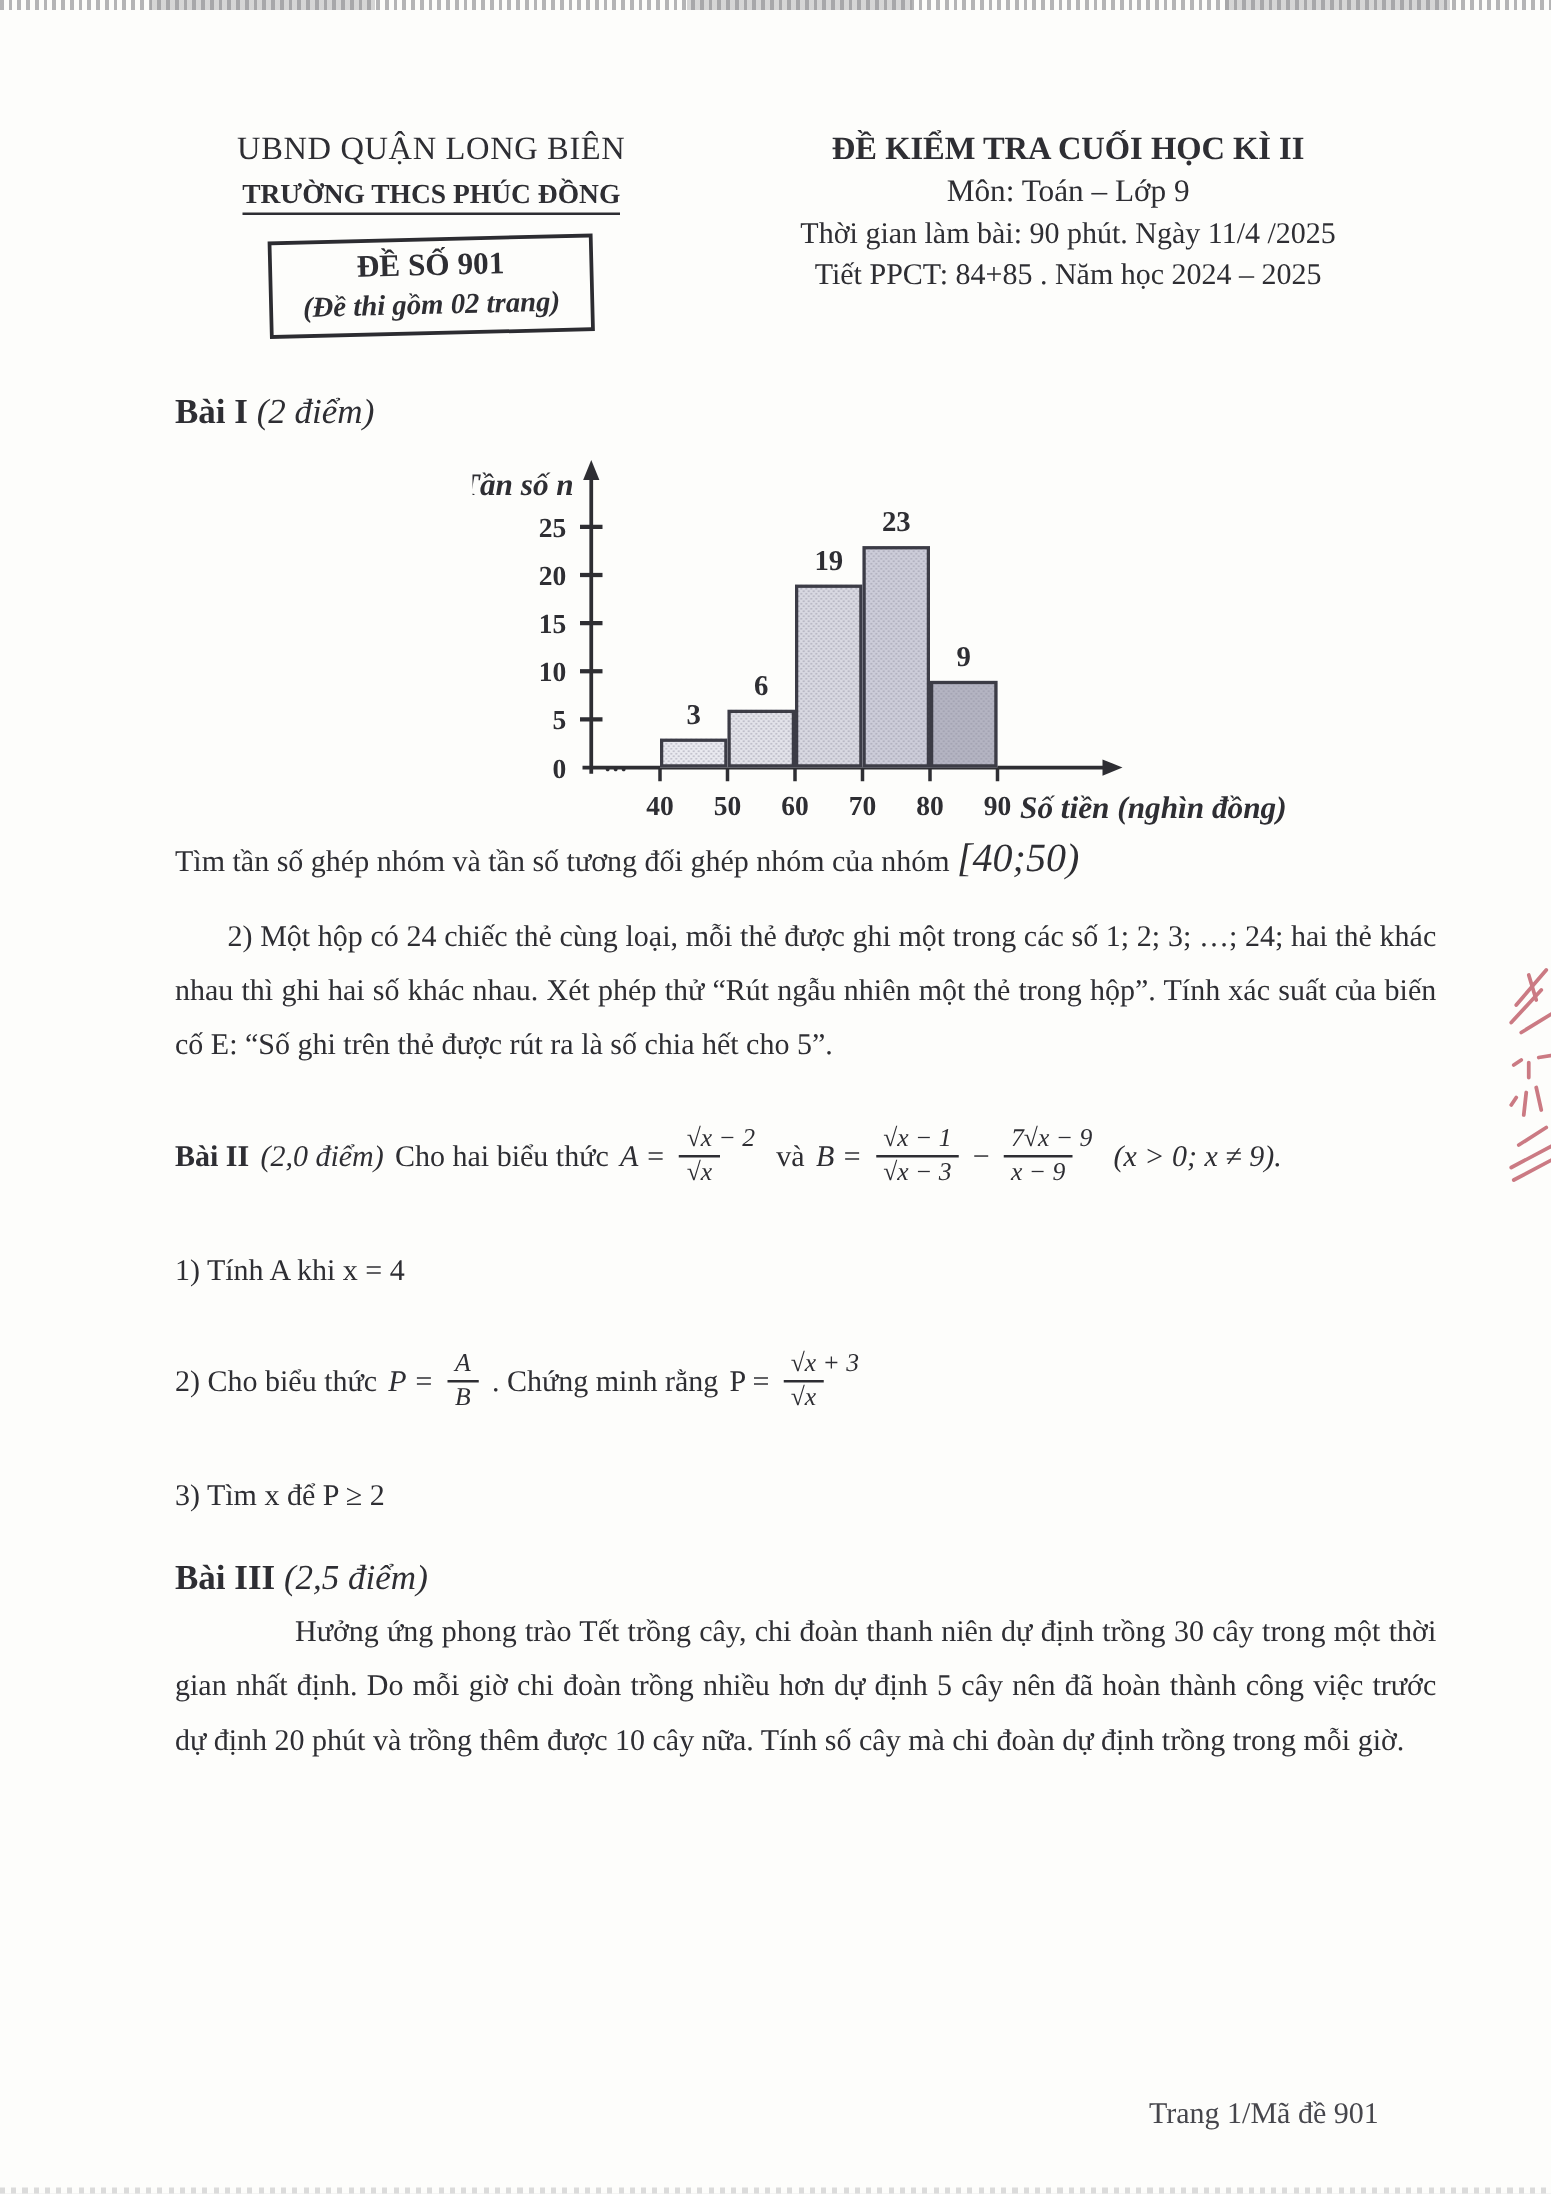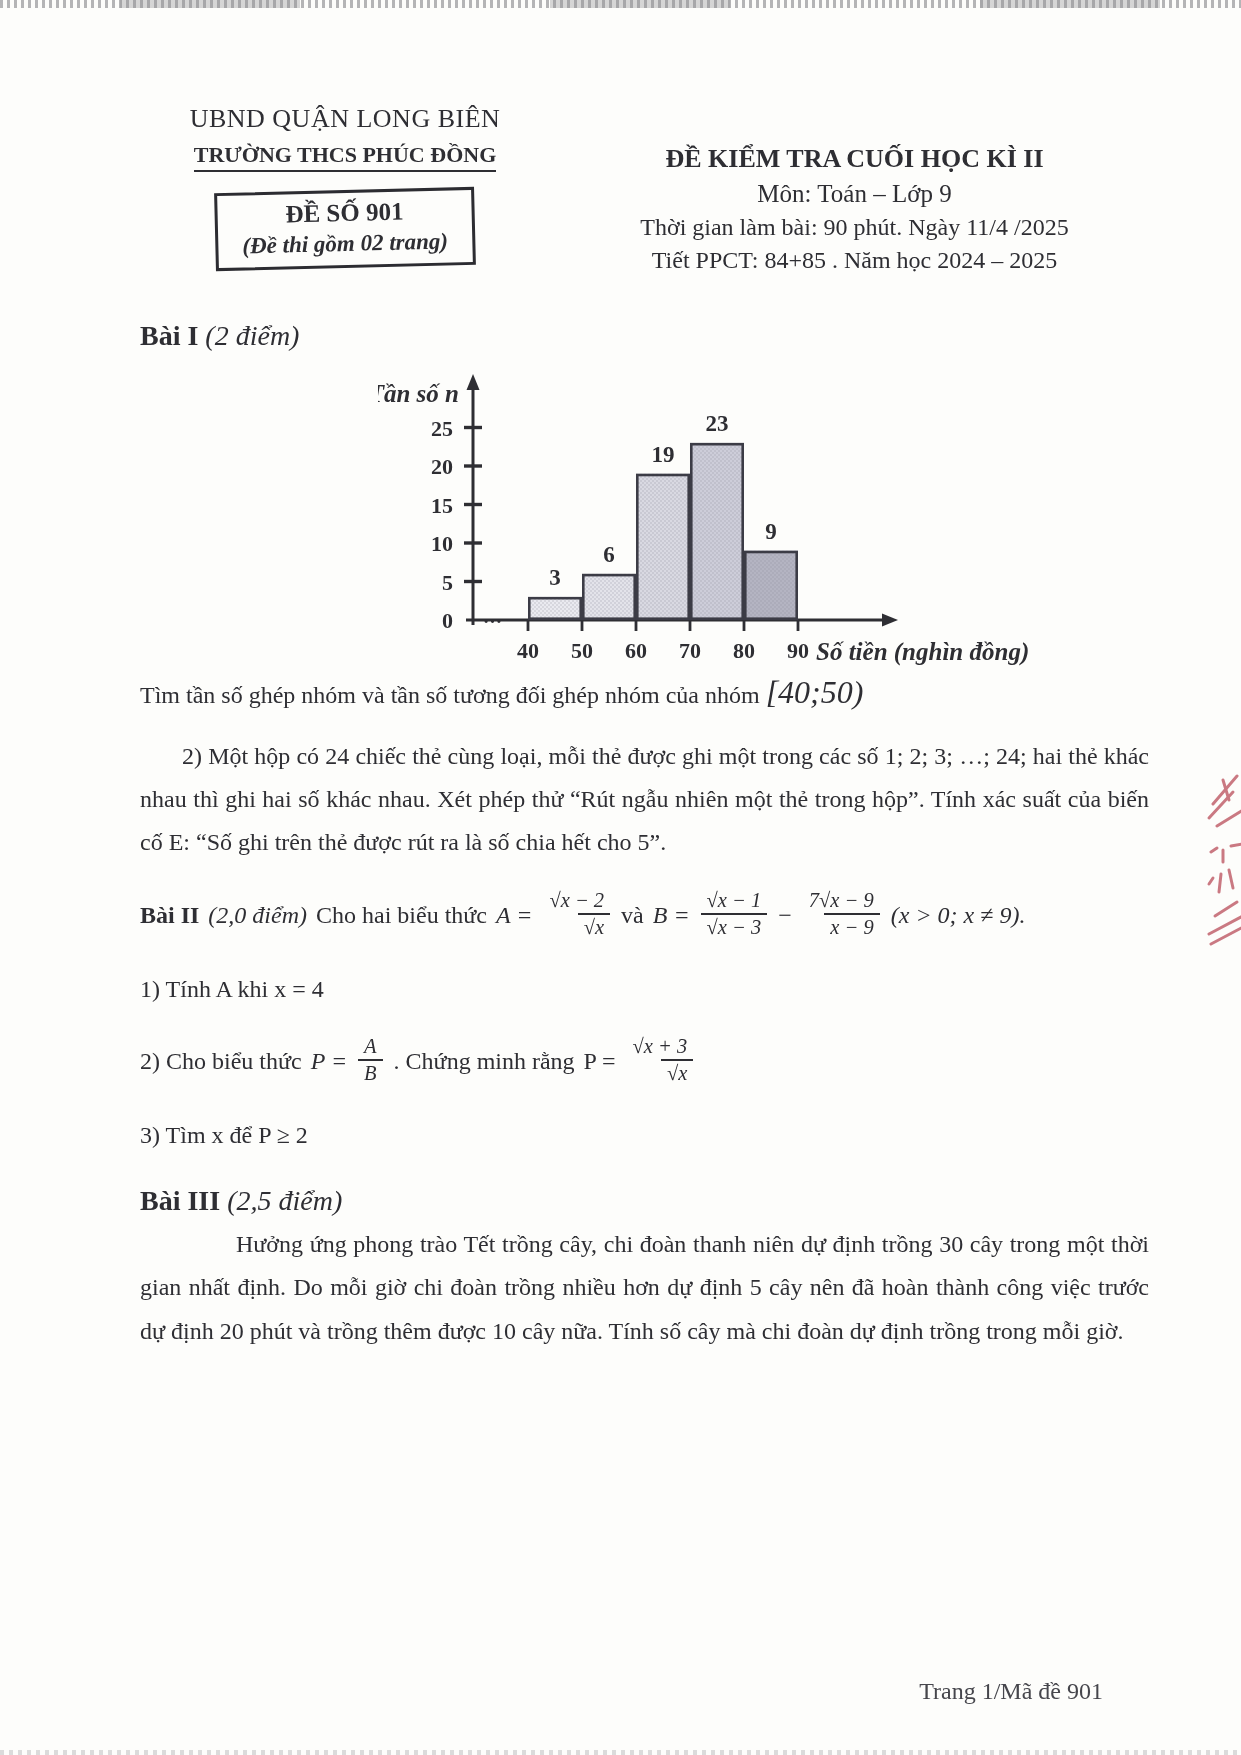--- a/index.html
+++ b/index.html
@@ -25,21 +25,21 @@
   .school1{font-size:26px;letter-spacing:.5px;}
   .school2{font-size:22px;font-weight:700;margin-top:8px;}
   .school2 span{display:inline-block;border-bottom:2.5px solid #2e2e33;padding-bottom:2px;}
   .code-box{
     display:inline-block;border:3px solid #2c2c31;padding:6px 24px 8px;
     margin-top:18px;transform:rotate(-1.4deg);text-align:center;
   }
   .code-box .code{font-size:25px;font-weight:700;}
   .code-box .note{font-size:23px;font-weight:700;font-style:italic;margin-top:4px;}
   .header-right{flex:1;text-align:center;padding-left:10px;}
-  .exam-title{font-size:26px;font-weight:700;margin-top:40px;}
+  .exam-title{font-size:26px;font-weight:700;}
   .exam-subject{font-size:25px;font-weight:400;margin-top:6px;}
   .exam-time,.exam-ppct{font-size:24px;margin-top:6px;}
   
   .para{font-size:24px;line-height:1.8;text-align:justify;margin:0;}
   .ind{text-indent:42px;}
   .ind-lg{text-indent:96px;}
   .b{font-weight:700;}
   .i{font-style:italic;}
   .mi{font-style:italic;}
   .sec-head{font-size:28px;margin:0;}
@@ -50,22 +50,22 @@
   .p2{margin-top:10px;}
   
   .chart-wrap{margin:6px 0 0 0;}
   .chart-wrap svg{display:block;margin-left:238px;}
   .tick{font:700 22px "Liberation Serif","DejaVu Serif",serif;fill:#2e2e33;}
   .val{font:700 23px "Liberation Serif","DejaVu Serif",serif;fill:#2e2e33;}
   .axis-label{font:italic 700 25px "Liberation Serif","DejaVu Serif",serif;fill:#2e2e33;}
   .dots-txt{font:700 19px "Liberation Serif","DejaVu Serif",serif;fill:#2e2e33;}
   
   .formula-line{font-size:24px;margin-top:24px;display:flex;align-items:center;flex-wrap:wrap;column-gap:9px;}
-  .frac{display:inline-flex;flex-direction:column;align-items:flex-end;vertical-align:middle;
-        line-height:1.15;font-size:20.5px;margin:0 2px;position:relative;top:-1px;}
+  .frac{display:inline-flex;flex-direction:column;align-items:flex-start;vertical-align:middle;
+        line-height:1.15;font-size:20.5px;margin:17px 2px;position:relative;top:-1px;}
   .frac .num,.frac .den{padding:1px 6px;white-space:nowrap;}
   .frac .den{border-top:2px solid #2e2e33;}
   .item-line{font-size:24px;margin-top:24px;display:flex;align-items:center;column-gap:9px;}
   .plain-item{margin-top:26px;}
   .bai3-head{margin-top:28px;}
   .bai3-sub{font-size:24px;font-style:italic;margin-top:10px;}
   .bai3-para{margin-top:6px;}
   
   .footer{position:absolute;right:138px;bottom:50px;font-size:24px;color:#46464c;}
   

